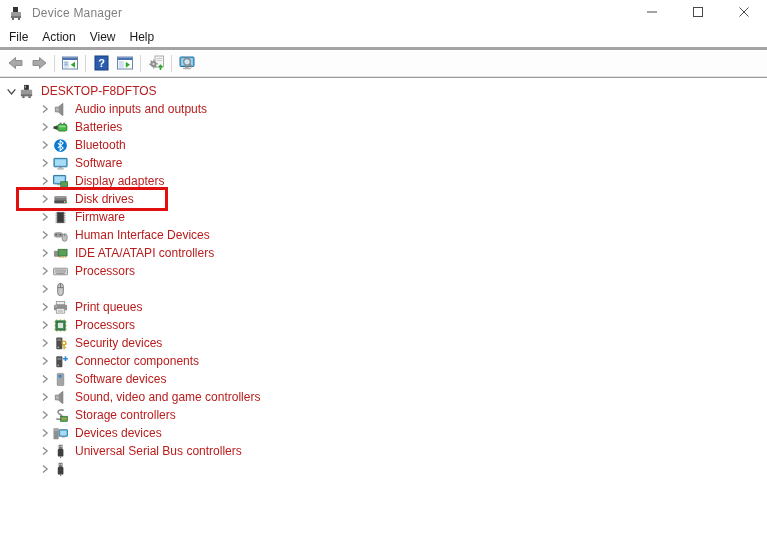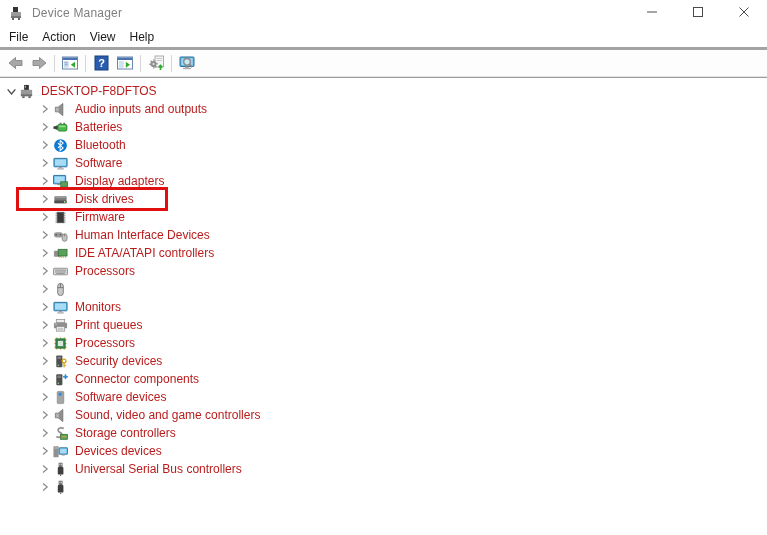--- a/index.html
+++ b/index.html
@@ -367,36 +367,20 @@
         </span>
       </div>
       <div class="row child">
         <span class="chev">
           <svg width="10" height="10" viewBox="0 0 10 10">
             <polyline points="3,1.5 7.2,5 3,8.5" fill="none" stroke="#8a8a8a" stroke-width="1.2"></polyline>
           </svg>
         </span>
         <span class="tree-icon">
           <svg width="15" height="15" viewBox="0 0 16 16">
-            <rect x="1" y="2.5" width="14" height="9" rx="0.5" fill="#5db6e8" stroke="#2d6f96" stroke-width="1"></rect>
-            <rect x="2.2" y="3.7" width="11.6" height="6.6" fill="#a8dcf5"></rect>
-            <rect x="6.5" y="11.5" width="3" height="1.5" fill="#9a9a9a"></rect>
-            <rect x="4.5" y="13" width="7" height="1.5" fill="#b0b0b0"></rect>
-          </svg>
-        </span>
-        <span class="lbl">Monitors</span>
-      </div>
-      <div class="row child">
-        <span class="chev">
-          <svg width="10" height="10" viewBox="0 0 10 10">
-            <polyline points="3,1.5 7.2,5 3,8.5" fill="none" stroke="#8a8a8a" stroke-width="1.2"></polyline>
-          </svg>
-        </span>
-        <span class="tree-icon">
-          <svg width="15" height="15" viewBox="0 0 16 16">
             <rect x="3.5" y="1.5" width="9" height="3.5" fill="#ededed" stroke="#8a8a8a" stroke-width="0.8"></rect>
             <rect x="1" y="5" width="14" height="6" rx="1" fill="#8f8f8f"></rect>
             <rect x="2.2" y="6" width="2.2" height="1" fill="#cfcfcf"></rect>
             <rect x="3.5" y="9" width="9" height="5" fill="#f2f2f2" stroke="#8a8a8a" stroke-width="0.8"></rect>
             <line x1="5" y1="11" x2="11" y2="11" stroke="#adadad" stroke-width="0.8"></line>
             <line x1="5" y1="12.5" x2="11" y2="12.5" stroke="#adadad" stroke-width="0.8"></line>
           </svg>
         </span>
         <span class="lbl">Print queues</span>
       </div>

